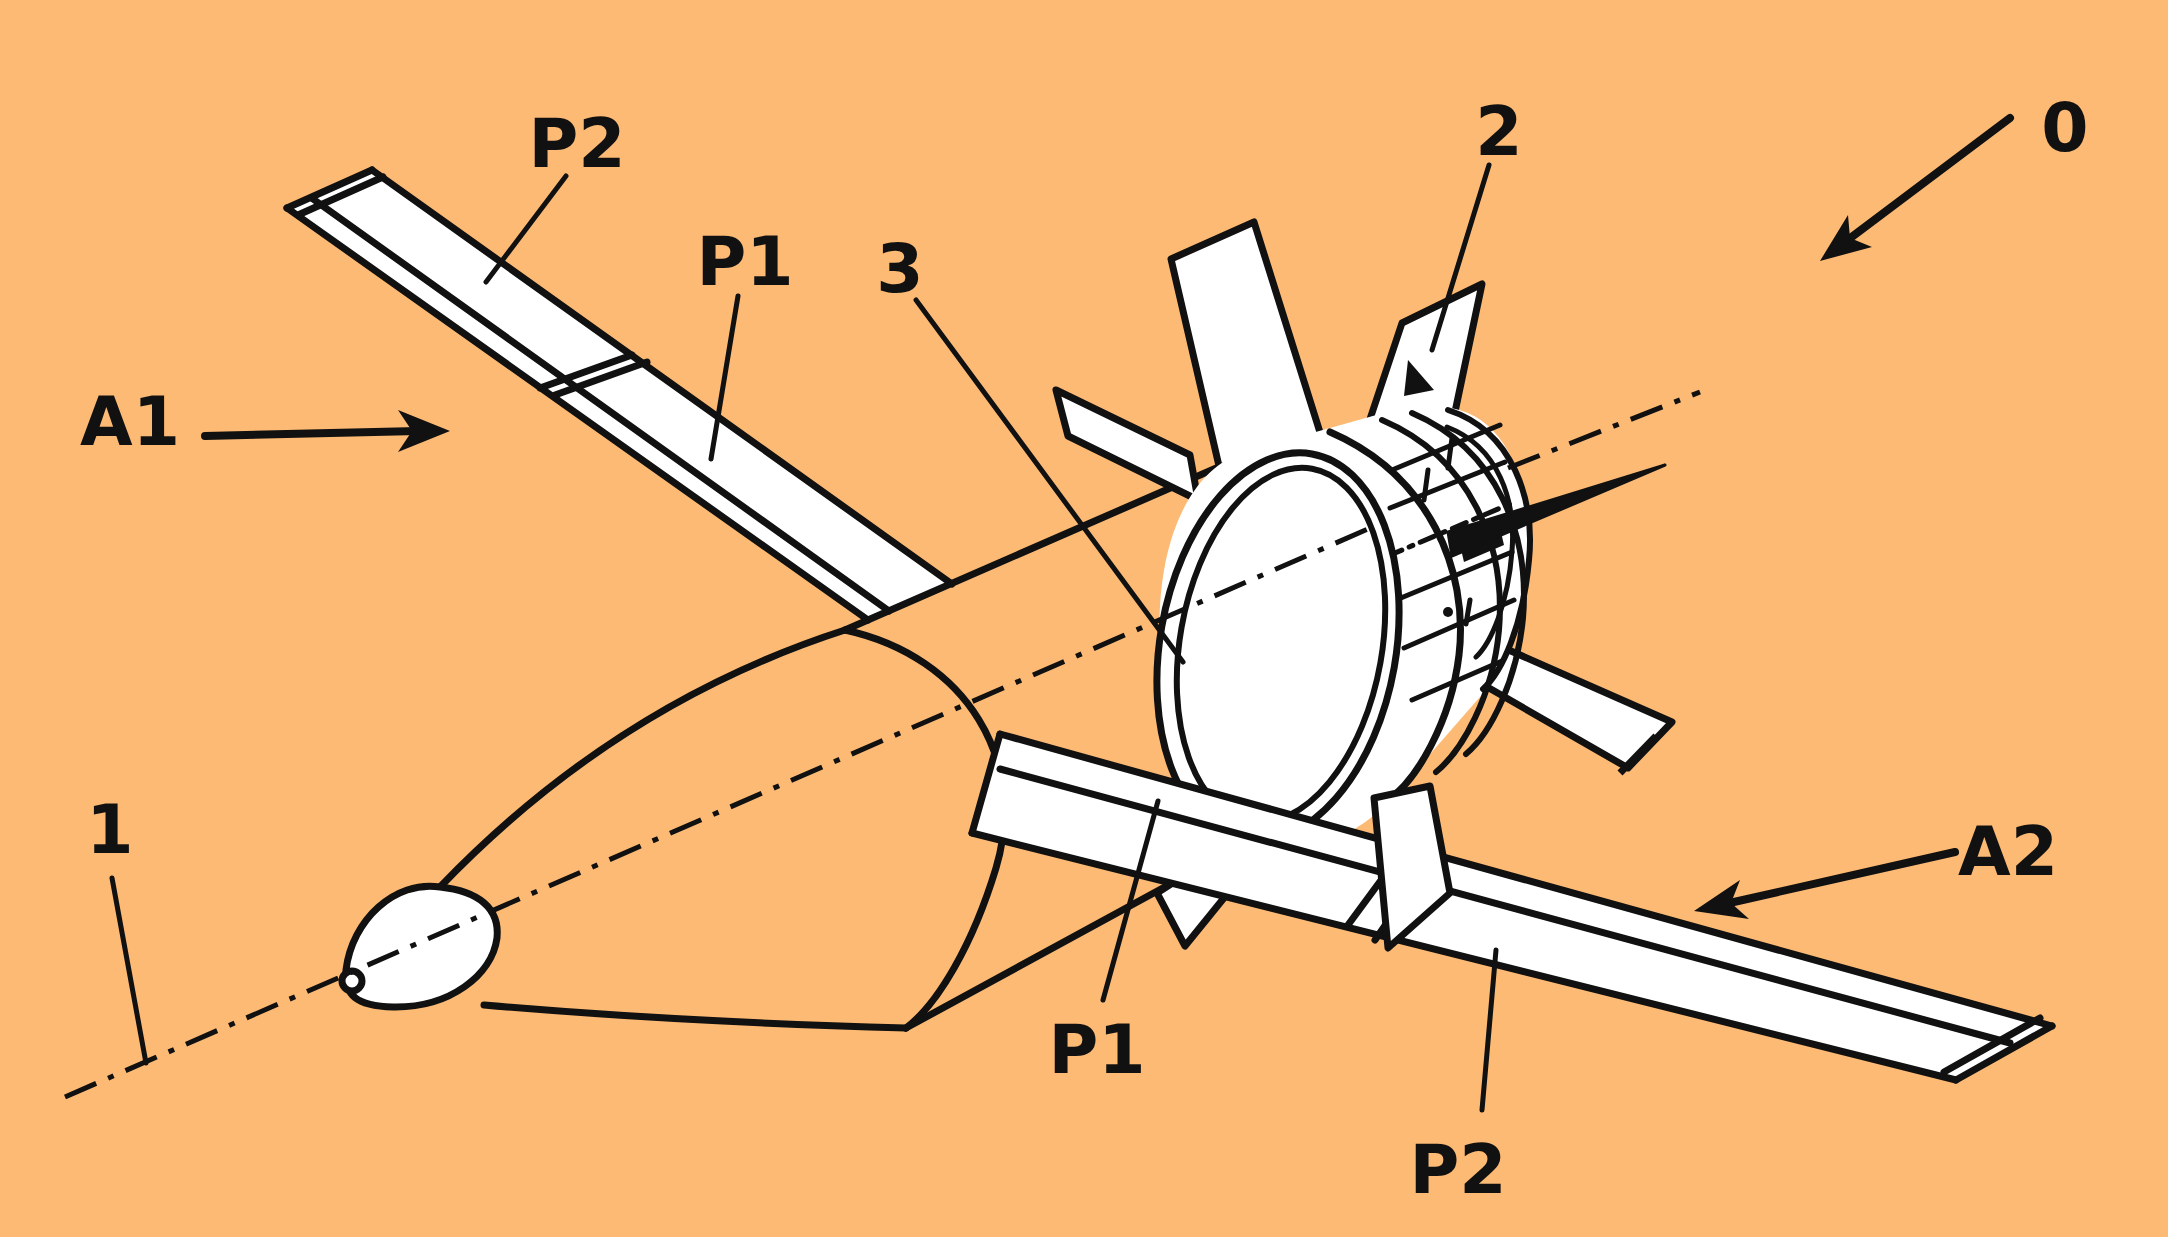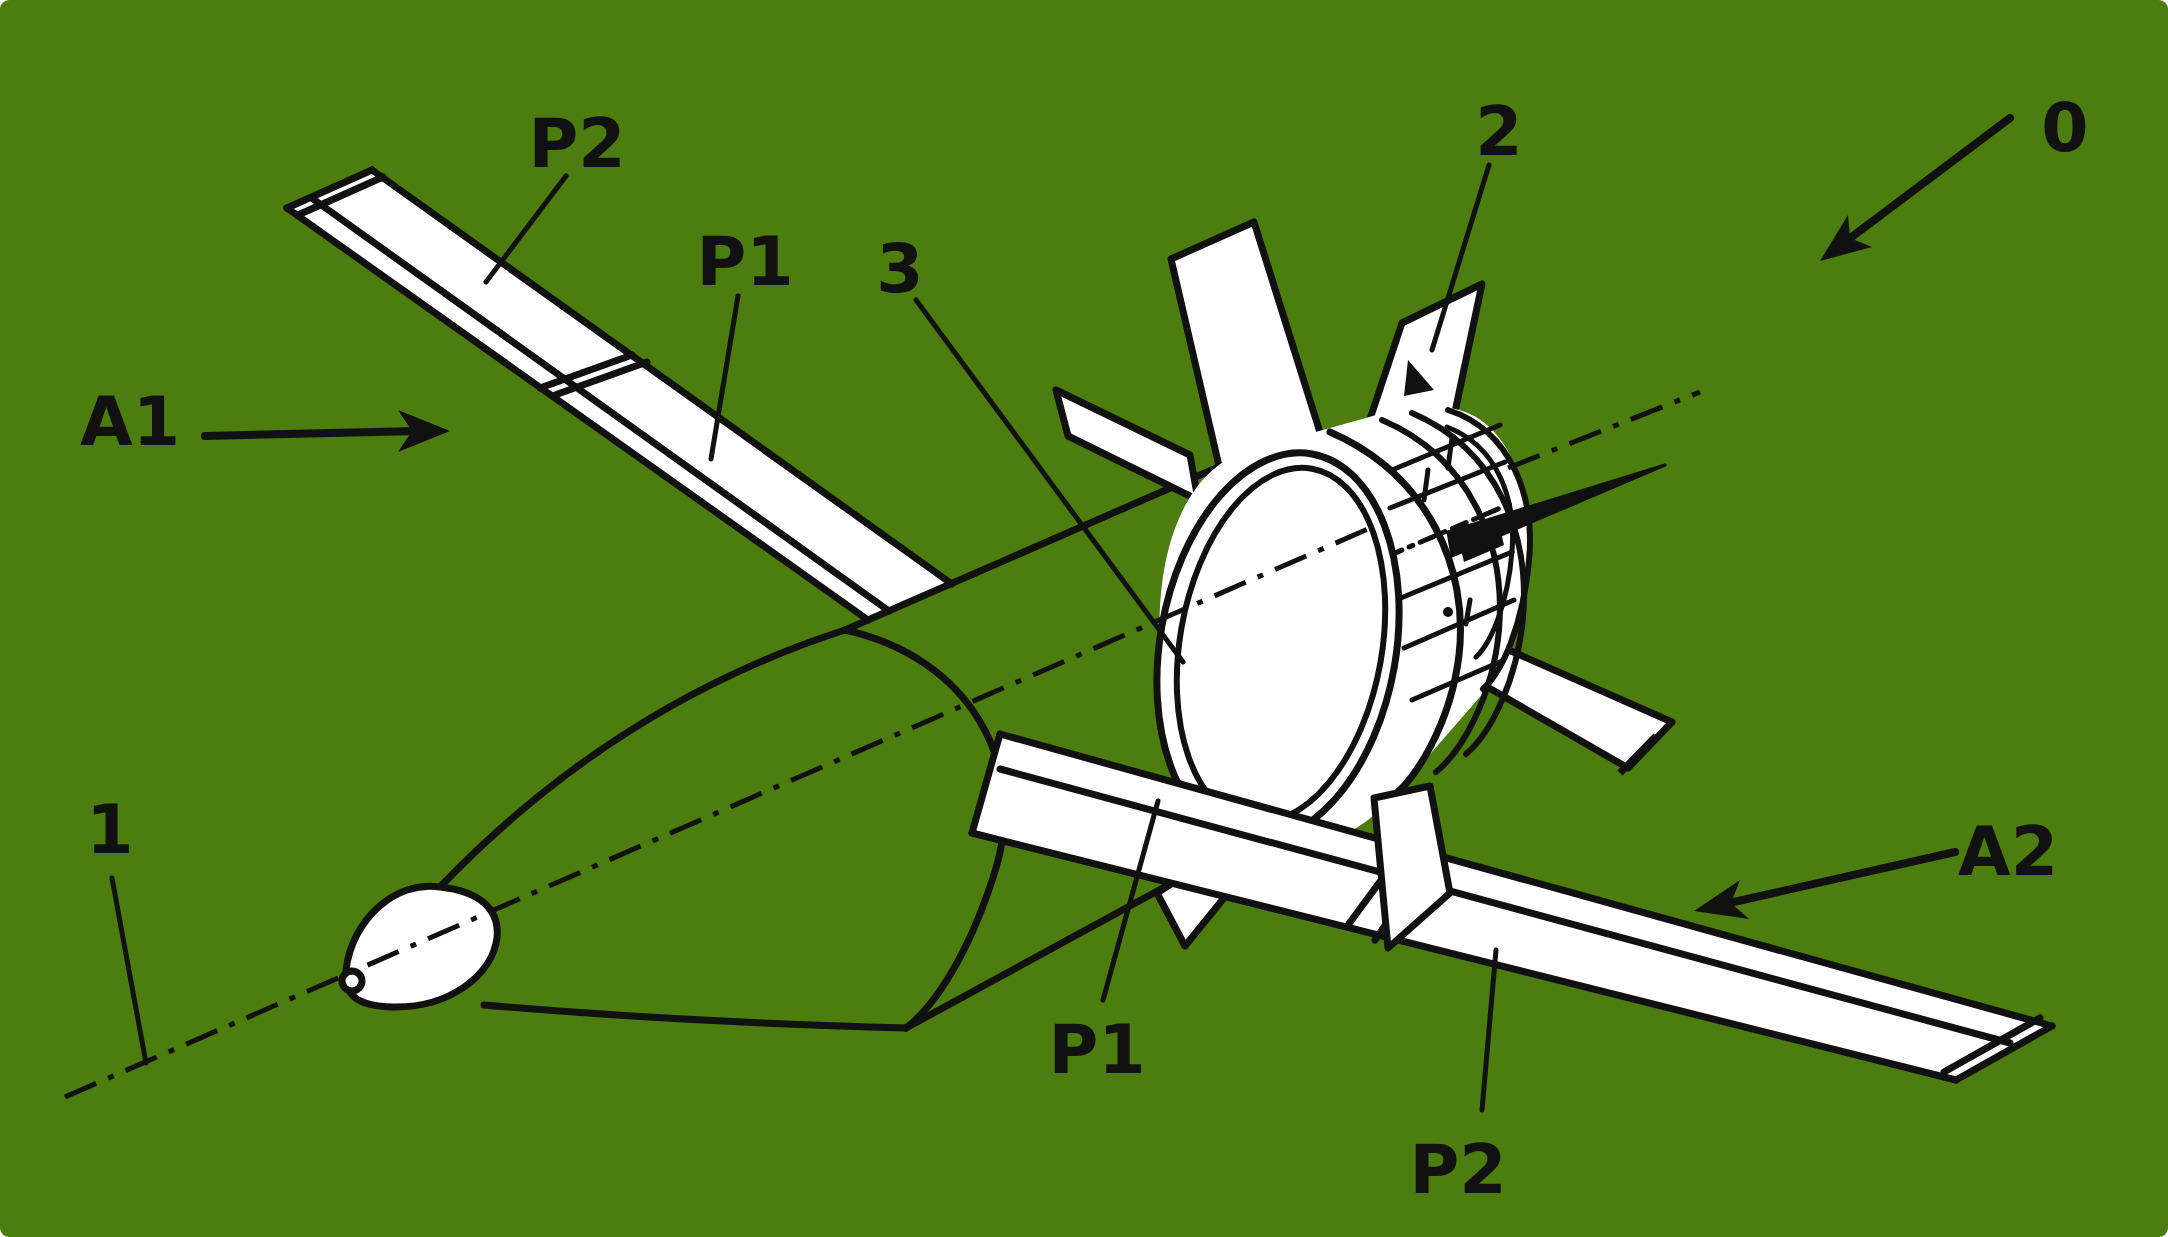--- a/index.html
+++ b/index.html
@@ -1,16 +1,16 @@
 <!DOCTYPE html>
 <html><head>
 <meta charset="utf-8">
 <style>
   html,body{margin:0;padding:0;background:#ffffff;}
-  .page{width:2168px;height:1237px;background:#4d7c0f;position:relative;overflow:hidden;border-radius:9px;}
+  .page{width:2168px;height:1237px;background:#fdba74;position:relative;overflow:hidden;}
   svg{display:block;}
   .lbl{font-family:"DejaVu Sans","Liberation Sans",sans-serif;font-weight:700;fill:#111;}
 </style>
 </head>
 <body>
 
 <div class="page">
 <svg width="2168" height="1237" viewBox="0 0 2168 1237">
 
   <g stroke="#111" stroke-width="7" fill="none" stroke-linecap="round" stroke-linejoin="round">

